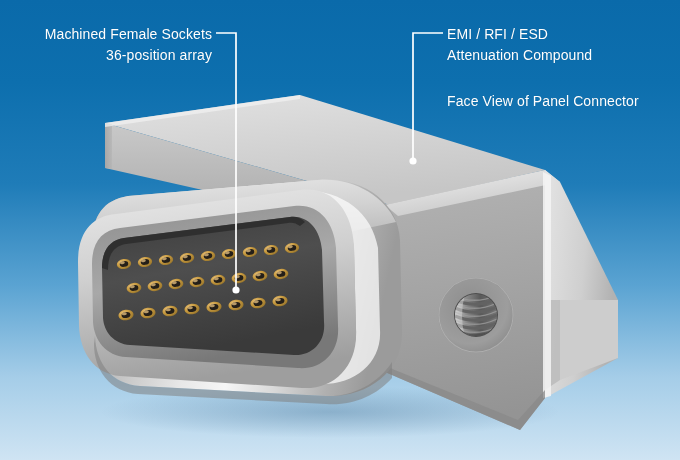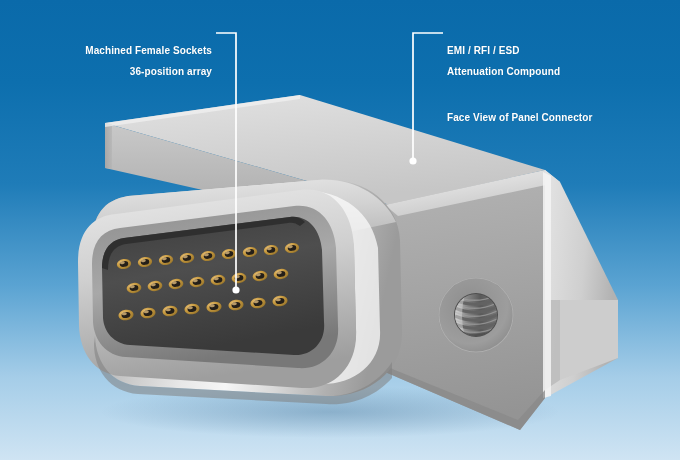--- a/index.html
+++ b/index.html
@@ -20,27 +20,26 @@
         #1f7cb8 40%,
         #5aa3d2 62%,
         #a5cde8 82%,
         #cfe4f3 100%);
   }
   #art { position: absolute; left: 0; top: 0; }
 
   .callout {
     position: absolute;
     color: #ffffff;
-    font-size: 10px;
-    font-weight: bold;
+    font-size: 14px;
+    font-weight: normal;
     letter-spacing: 0.1px;
     line-height: 21px;
     white-space: nowrap;
     text-shadow: 0 0 1px rgba(0,0,0,0.18);
-    margin-top: 16px;
   }
   #label-sockets {
     left: 0px;
     top: 24px;
     width: 212px;
     text-align: right;
   }
   #label-emi {
     left: 447px;
     top: 24px;

